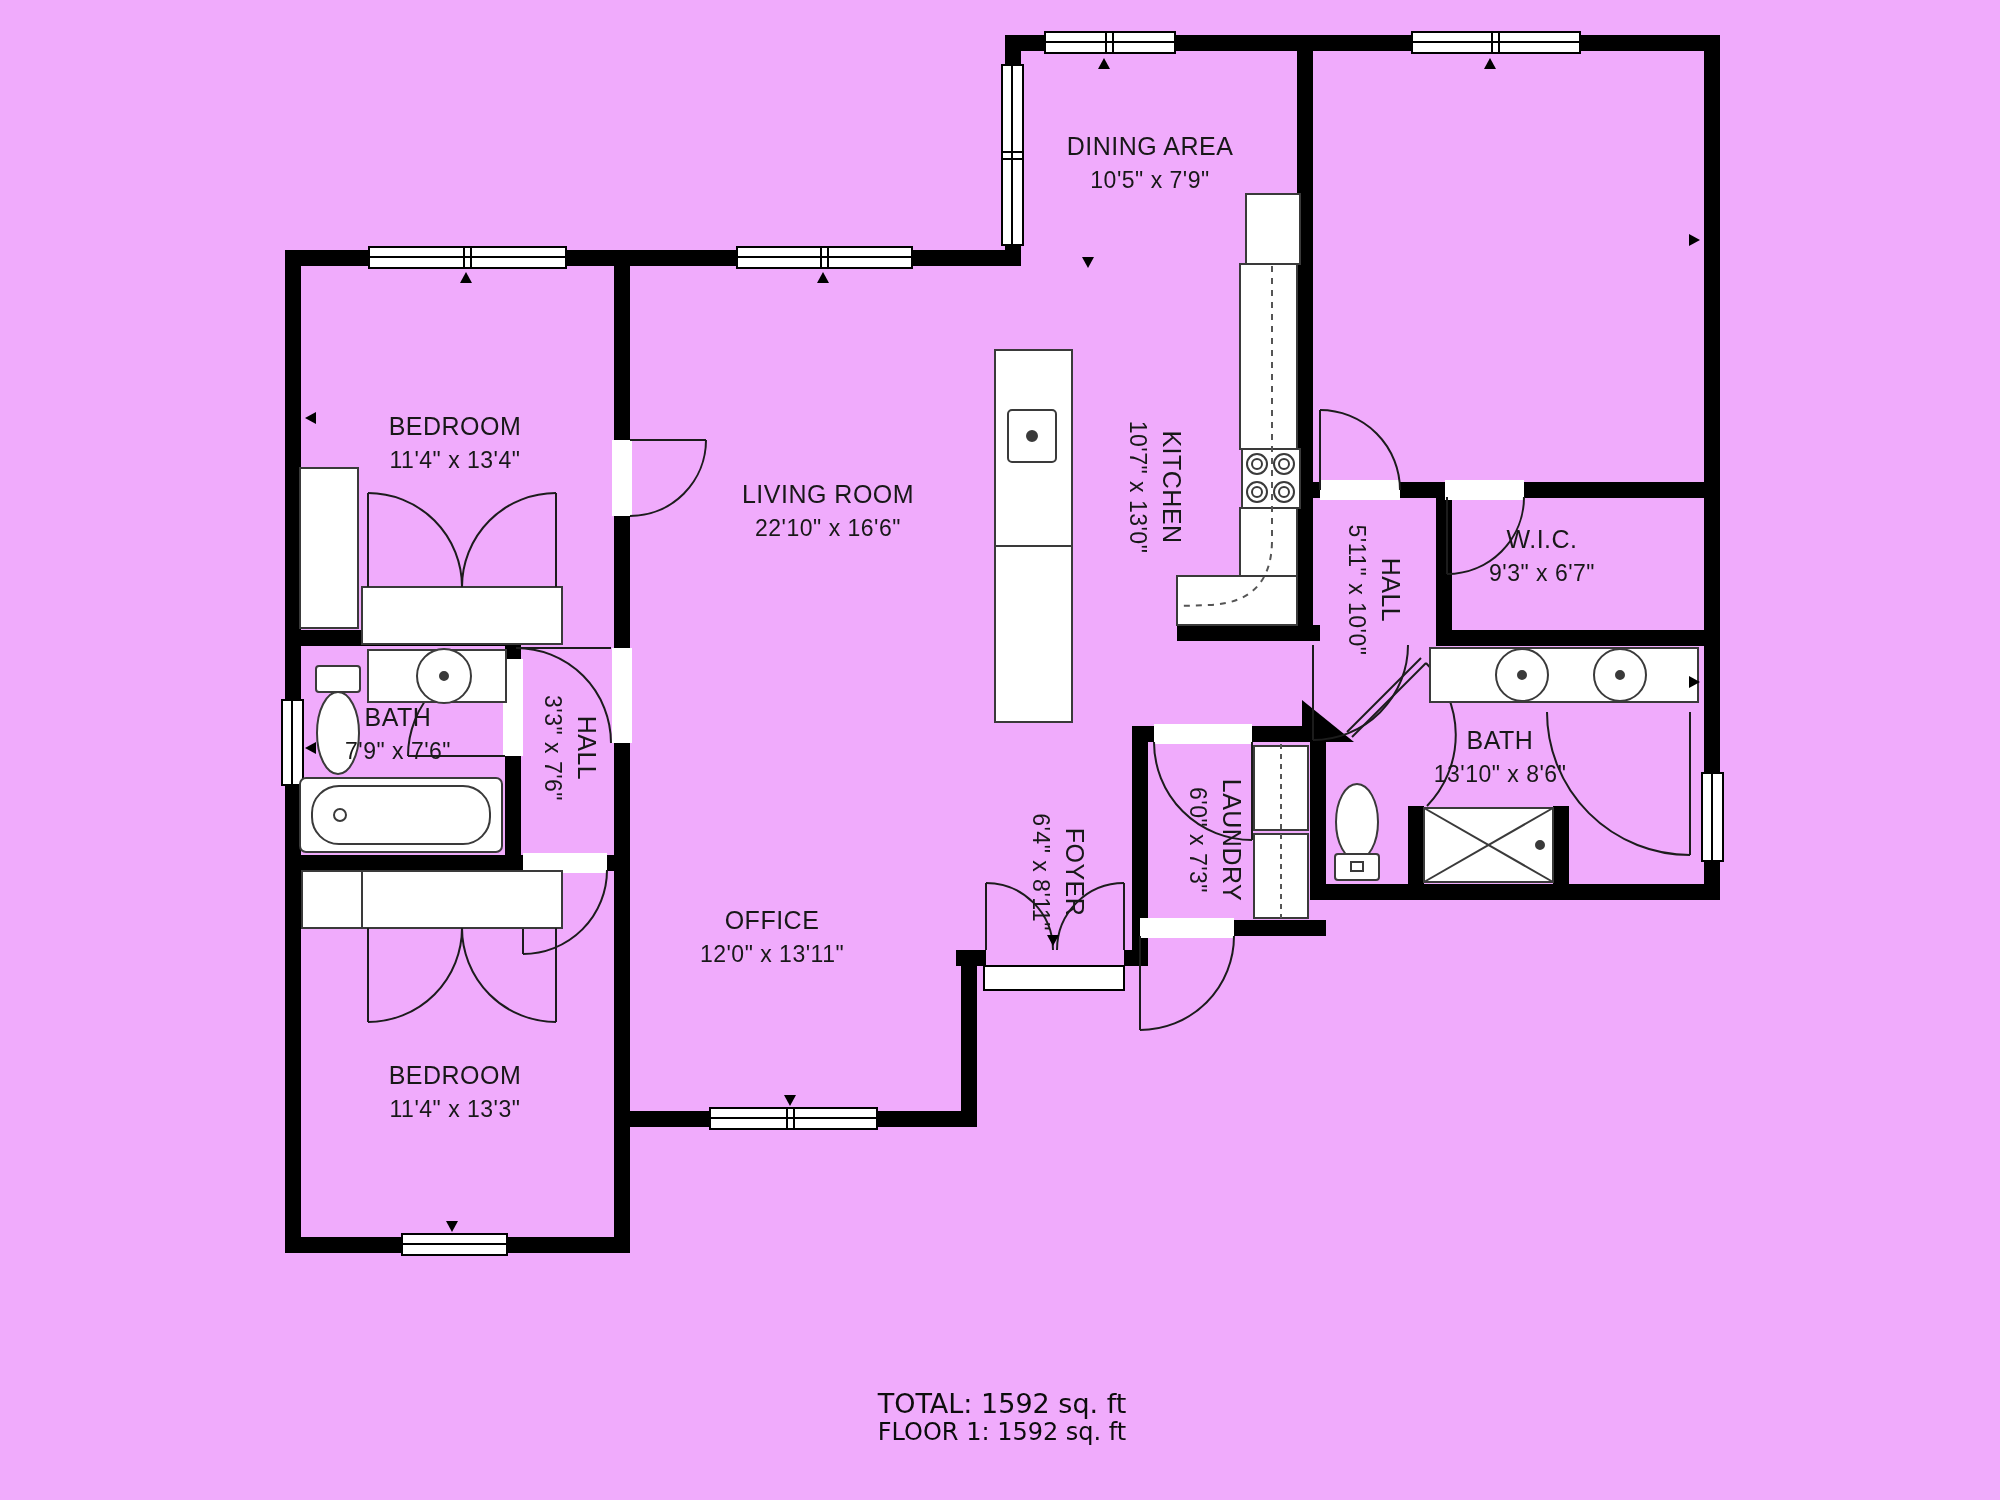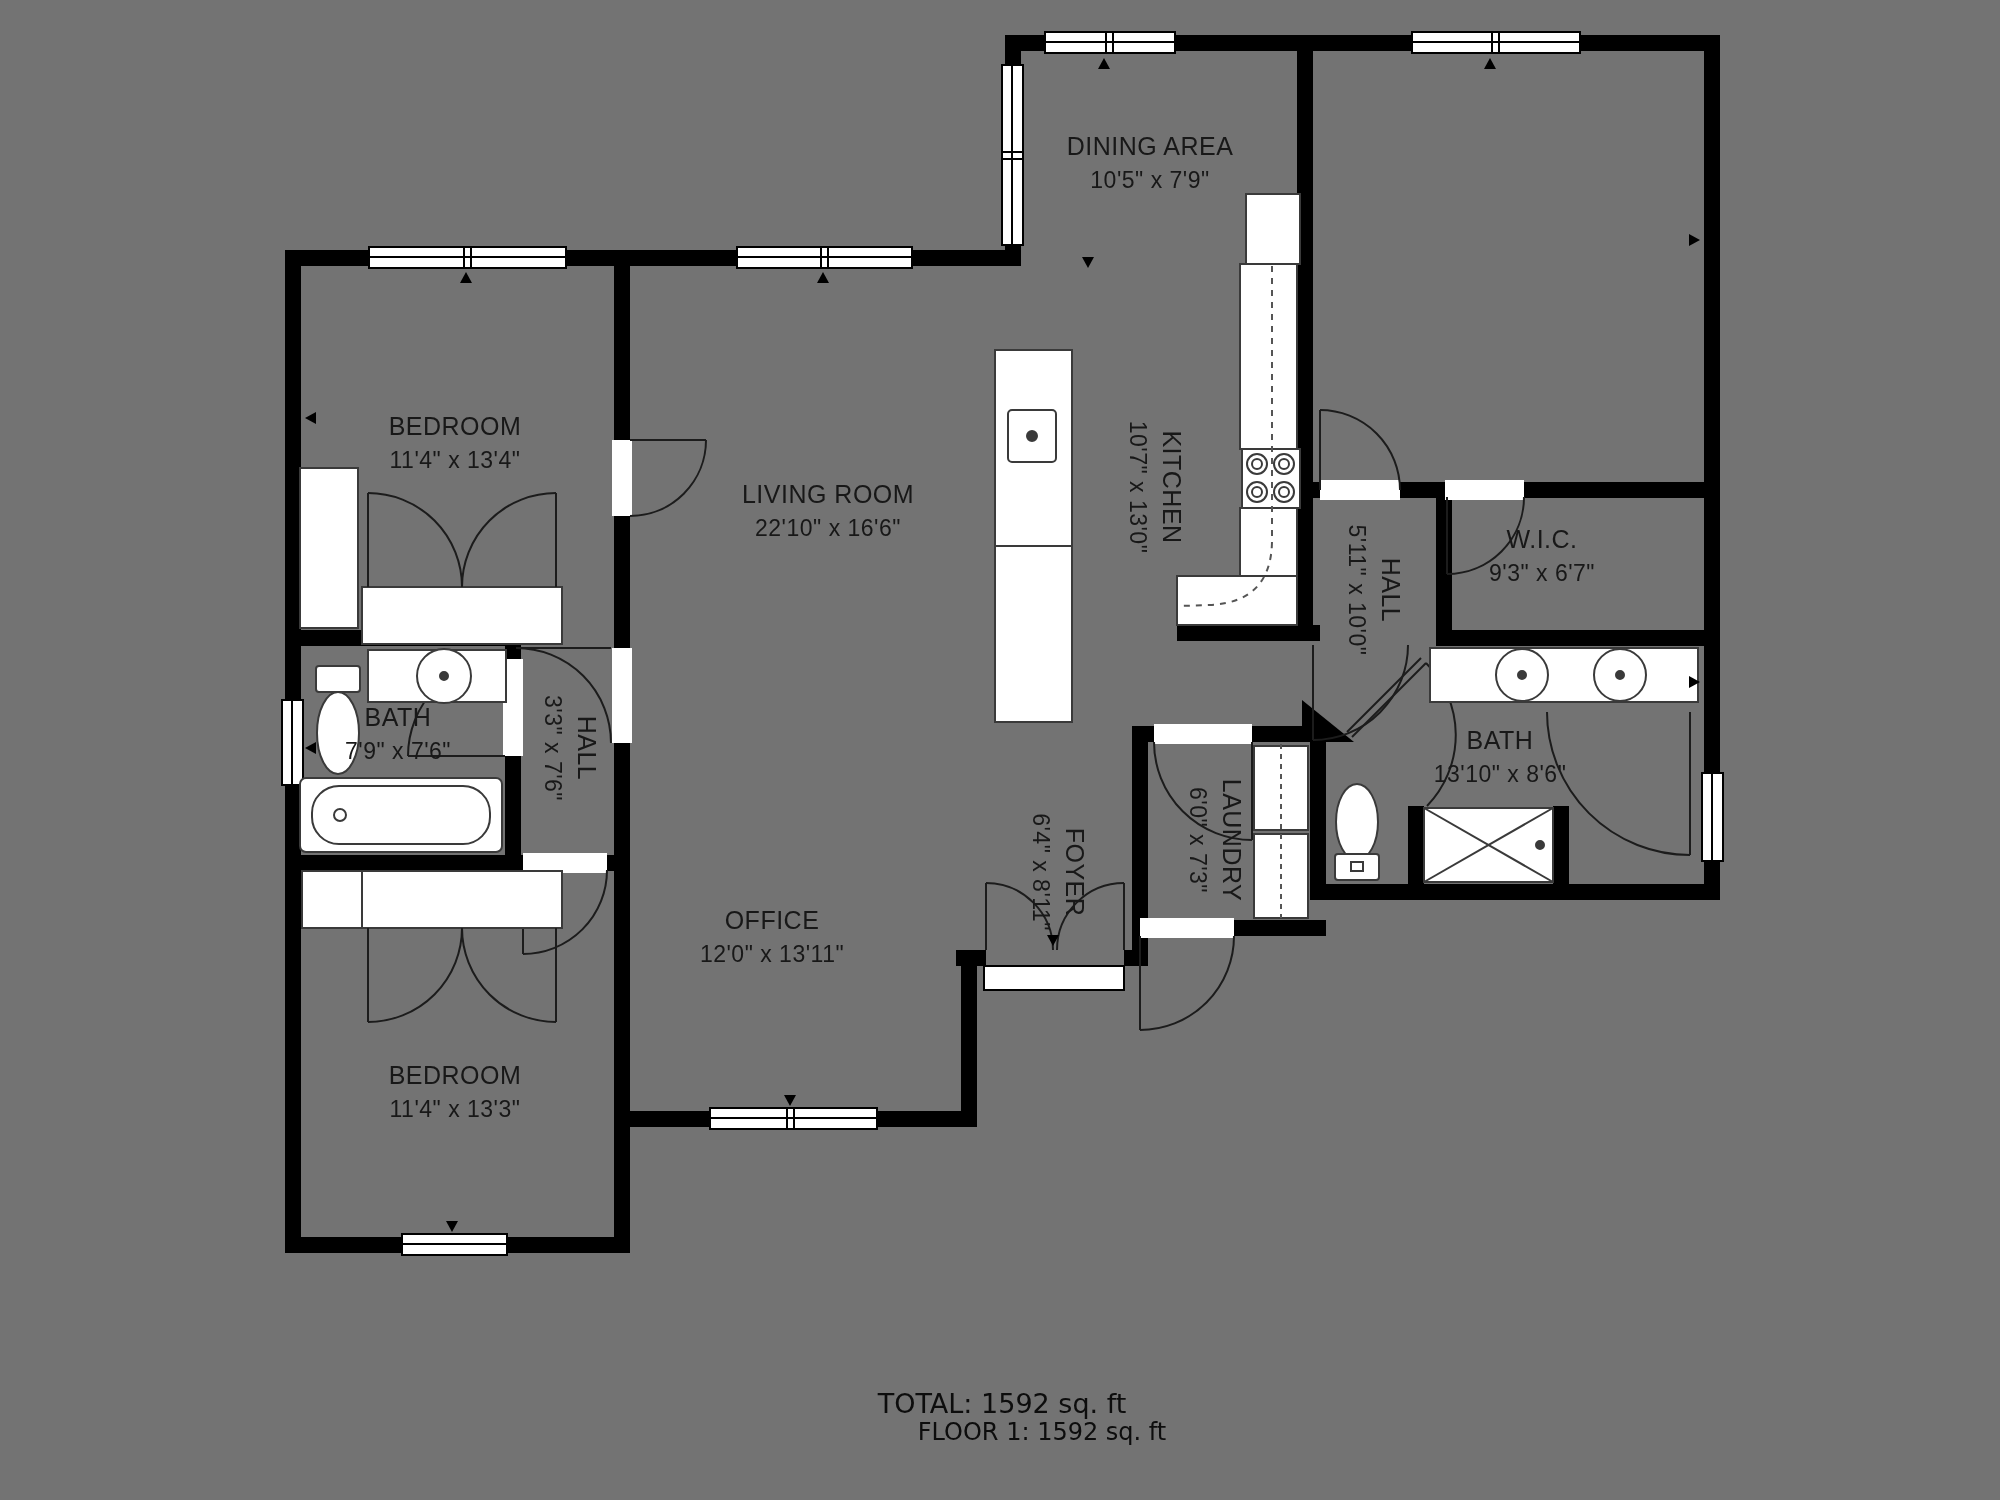--- a/index.html
+++ b/index.html
@@ -1,26 +1,26 @@
 <!DOCTYPE html>
 <html><head>
 <meta charset="utf-8">
 <style>
   html,body{margin:0;padding:0;background:#ffffff;}
-  .stage{position:relative;width:2000px;height:1500px;background:#737373;overflow:hidden;}
+  .stage{position:relative;width:2000px;height:1500px;background:#f0abfc;overflow:hidden;}
   .plan-svg{position:absolute;left:0;top:0;}
   .rlabel{position:absolute;transform:translate(-50%,-50%);text-align:center;color:#181818;
           font-family:"Liberation Sans",sans-serif;white-space:nowrap;line-height:34px;}
   .rlabel.v{transform:translate(-50%,-50%) rotate(90deg);}
   .rlabel .nm{display:block;font-size:25px;letter-spacing:.5px;}
   .rlabel .dm{display:block;font-size:23px;letter-spacing:.5px;}
   .sumline{position:absolute;left:1002px;transform:translateX(-50%);font-family:"DejaVu Sans",sans-serif;
            color:#0d0d0d;white-space:nowrap;}
   .sum-total{top:1388px;font-size:27px;font-weight:normal;}
-  .sum-floor{top:1418px;font-size:24px;margin-left:40px;}
+  .sum-floor{top:1418px;font-size:24px;}
   .footer-note{top:1453px;font-size:17px;letter-spacing:.2px;}
 </style>
 </head>
 <body>
 
 <div class="stage">
 
   <svg class="plan-svg" width="2000" height="1500" viewBox="0 0 2000 1500">
 
     <g fill="#000000">

